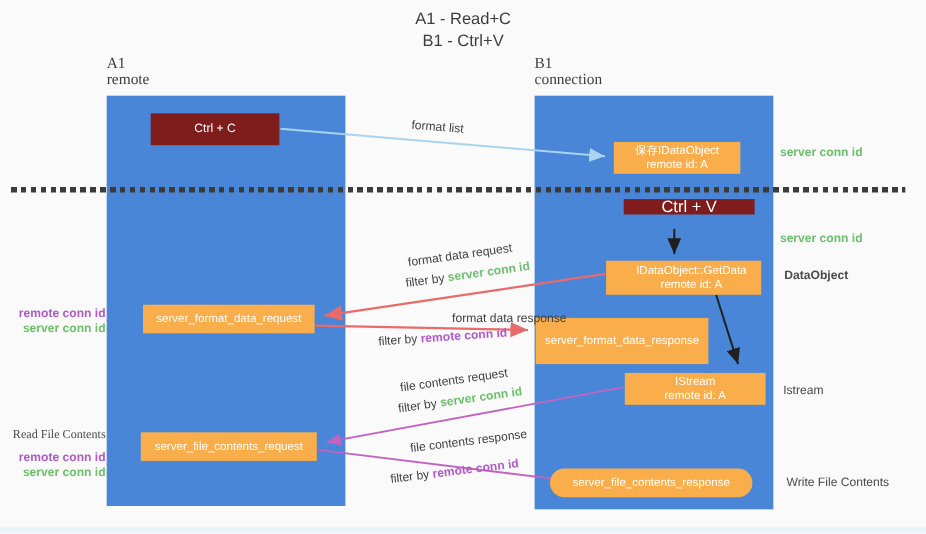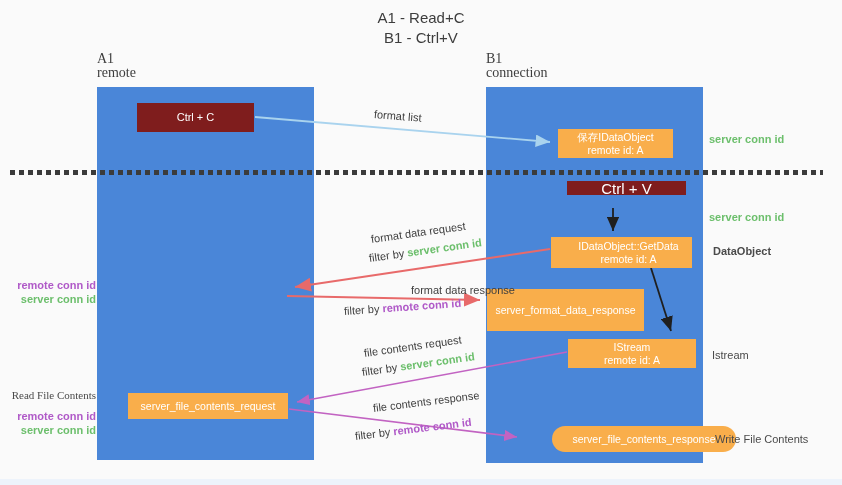--- a/index.html
+++ b/index.html
@@ -20,21 +20,21 @@
   .green{background:#7f1d1d;}
   .orange{background:#f9ae4b;}
   #box-ctrl-c{left:137px;top:103px;width:117px;height:29px;font-size:11px;}
   #box-save{left:558px;top:129px;width:115px;height:29px;}
   #box-ctrl-v{left:554px;top:181px;width:119px;height:14px;font-size:15px;margin-left:13px;}
   #box-getdata{left:551px;top:237px;width:127px;height:31px;padding-left:14px;}
   #box-format-req{left:130px;top:277px;width:156px;height:26px;}
   #box-format-resp{left:487px;top:289px;width:157px;height:42px;}
   #box-istream{left:568px;top:339px;width:128px;height:29px;}
   #box-file-req{left:128px;top:393px;width:160px;height:26px;}
-  #box-file-resp{left:552px;top:426px;width:184px;height:26px;border-radius:13px;}
+  #box-file-resp{left:500px;top:426px;width:184px;height:26px;border-radius:13px;}
   .dotted{position:absolute;left:10px;top:170px;width:813px;height:5px;z-index:5;
           background:repeating-linear-gradient(to right,#3b3b3b 0 5px,transparent 5px 9px);}
   .mid-label{position:absolute;font-size:11px;color:#3f3f3f;white-space:nowrap;
              transform-origin:left center;z-index:6;}
   .side-label{position:absolute;font-size:11px;white-space:nowrap;z-index:6;}
   .green-text{color:#6cbf6c;font-weight:bold;}
   .purple-text{color:#b05ac8;font-weight:bold;}
   .gray-text{color:#4a4a4a;}
   .left-col{left:4px;width:92px;text-align:right;line-height:13.5px;}
   #arrows{position:absolute;left:0;top:0;z-index:3;pointer-events:none;}
@@ -96,20 +96,23 @@
     <div>保存IDataObject</div>
     <div>remote id: A</div>
   </div>
   <div class="box green" id="box-ctrl-v">
     <div>Ctrl + V</div>
   </div>
   <div class="box orange" id="box-getdata">
     <div>IDataObject::GetData</div>
     <div>remote id: A</div>
   </div>
+  <div class="box orange" id="box-format-req">
+    <div>server_format_data_request</div>
+  </div>
   <div class="box orange" id="box-format-resp">
     <div>server_format_data_response</div>
   </div>
   <div class="box orange" id="box-istream">
     <div>IStream</div>
     <div>remote id: A</div>
   </div>
   <div class="box orange" id="box-file-req">
     <div>server_file_contents_request</div>
   </div>

